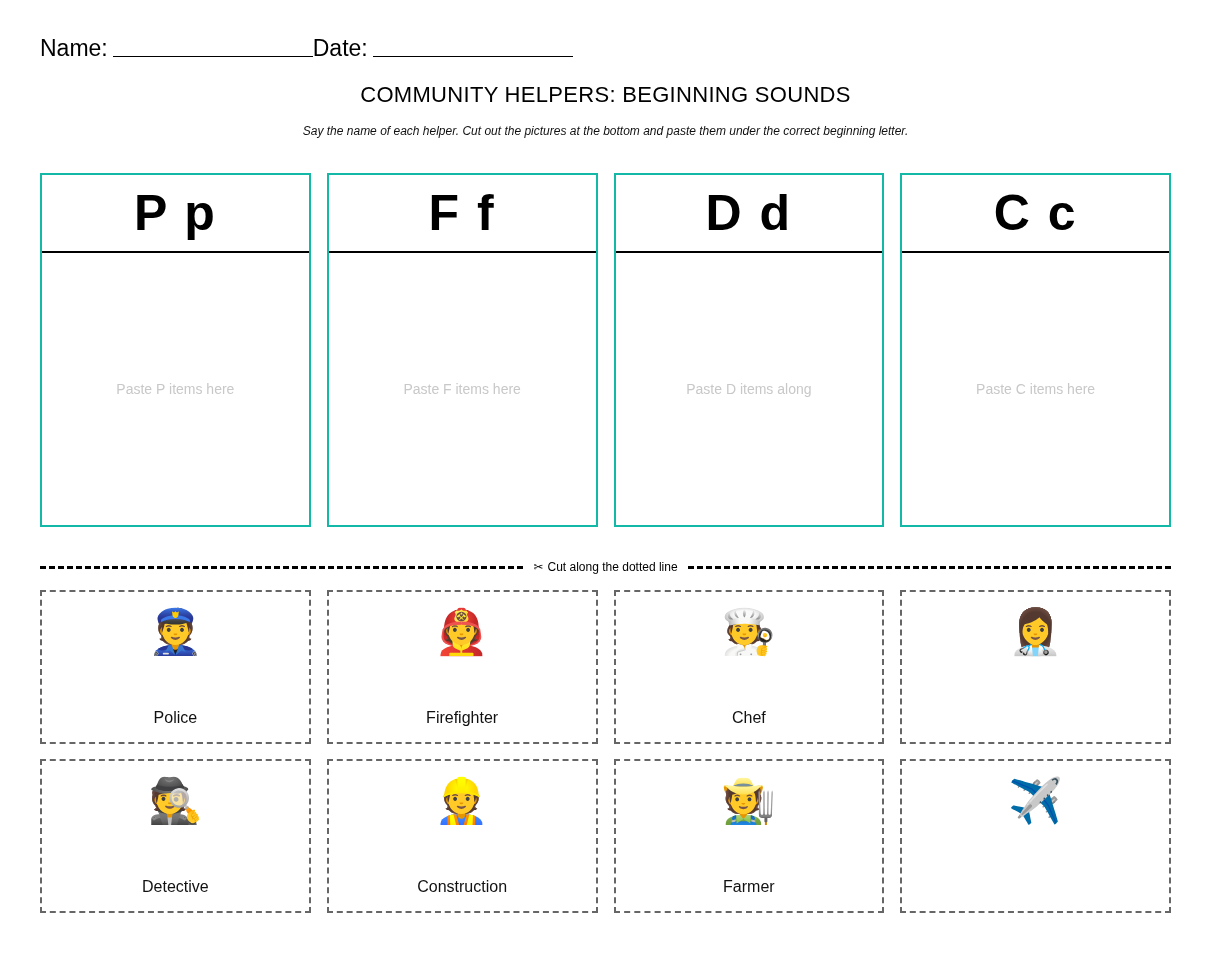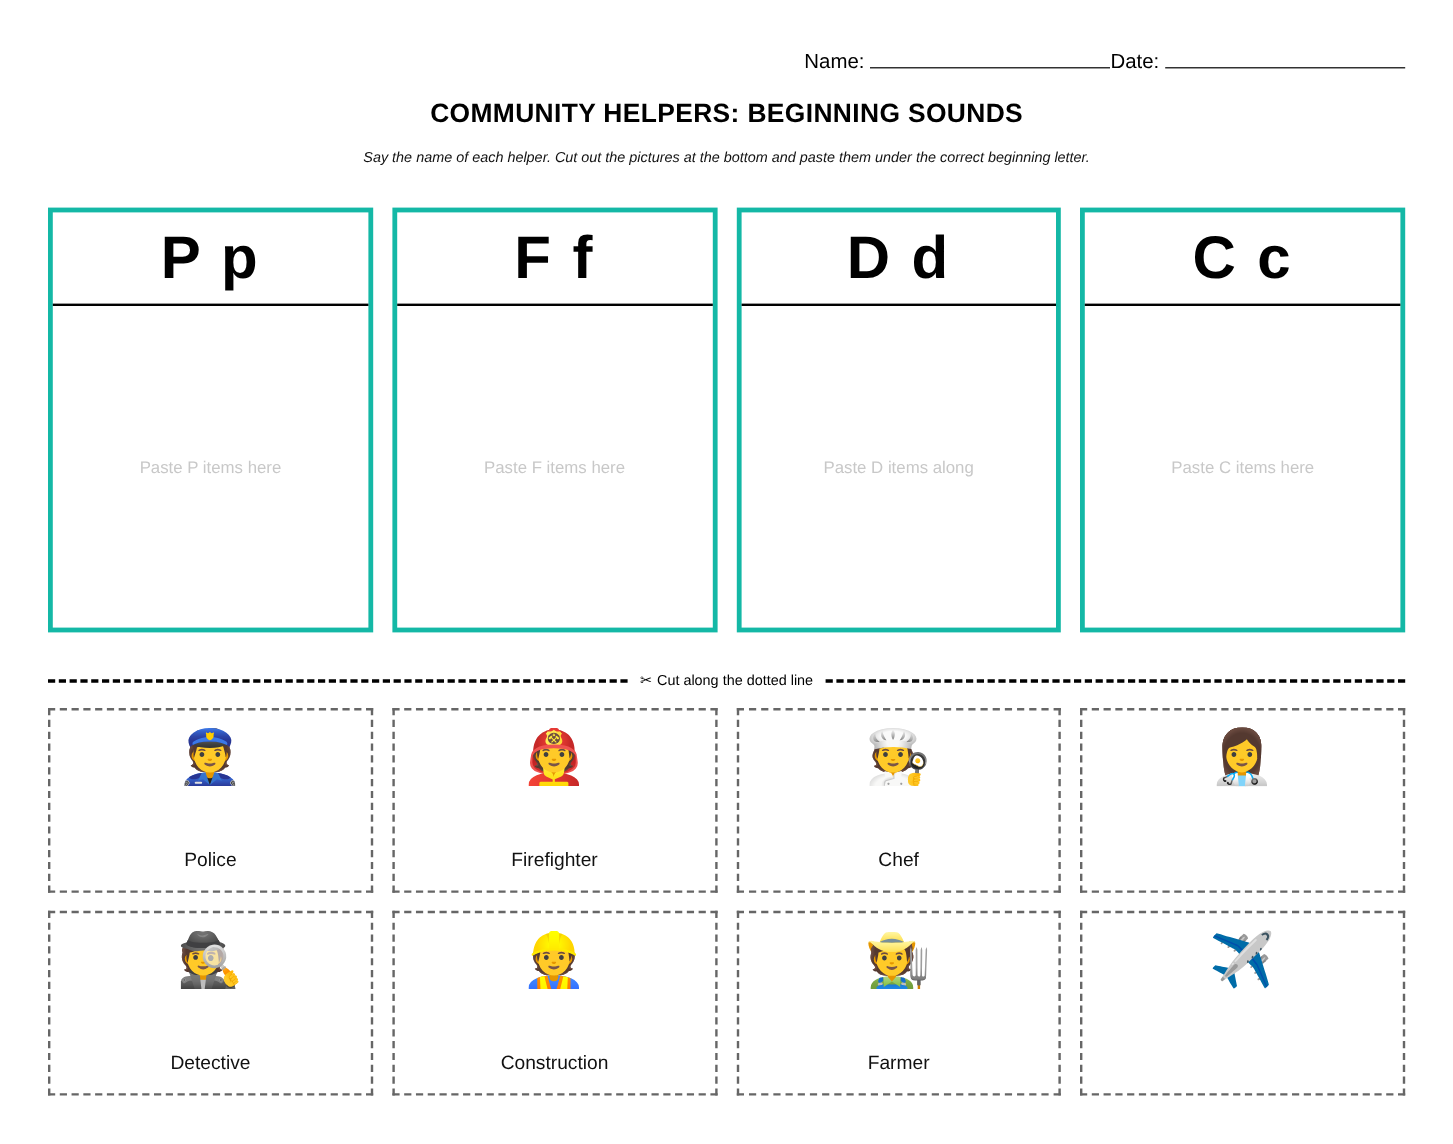--- a/index.html
+++ b/index.html
@@ -2,42 +2,42 @@
 <html><head>
   <meta charset="utf-8">
   <style>
     html, body { margin: 0; padding: 0; background: #ffffff; }
     body {
       width: 1211px; height: 953px; position: relative; overflow: hidden;
       font-family: "Liberation Sans", sans-serif; color: #000;
     }
     .header-row {
       position: absolute; left: 40px; right: 40px; top: 38px; height: 24px;
-      display: flex; justify-content: flex-end; align-items: flex-end;
-      font-size: 17px;
+      display: flex; justify-content: flex-start; align-items: flex-end;
+      font-size: 23px;
     }
     .field { display: flex; align-items: flex-end; }
     .field .blank {
       display: inline-block; width: 200px; border-bottom: 1px solid #000;
       margin-left: 5px; height: 1px; margin-bottom: 5px;
     }
     .title {
       position: absolute; left: 0; right: 0; top: 82px; text-align: center;
-      font-size: 22px; font-weight: bold; letter-spacing: 0.3px;
+      font-size: 22px; font-weight: normal; letter-spacing: 0.3px;
     }
     .instructions {
       position: absolute; left: 0; right: 0; top: 124px; text-align: center;
       font-size: 12px; font-style: italic; color: #111;
     }
     .sort-grid {
       position: absolute; left: 40px; top: 173px; width: 1131px; height: 354px;
       display: grid; grid-template-columns: repeat(4, 1fr); column-gap: 16px;
     }
     .sort-box {
-      border: 4px solid #14b8a6; display: flex; flex-direction: column; box-sizing: border-box;
+      border: 2px solid #14b8a6; display: flex; flex-direction: column; box-sizing: border-box;
     }
     .sort-head {
       height: 76px; border-bottom: 2px solid #000; display: flex;
       align-items: center; justify-content: center;
       font-size: 50px; font-weight: bold; letter-spacing: 2px;
     }
     .sort-body {
       flex: 1; display: flex; align-items: center; justify-content: center;
       font-size: 14px; color: #c8c8c8;
     }

